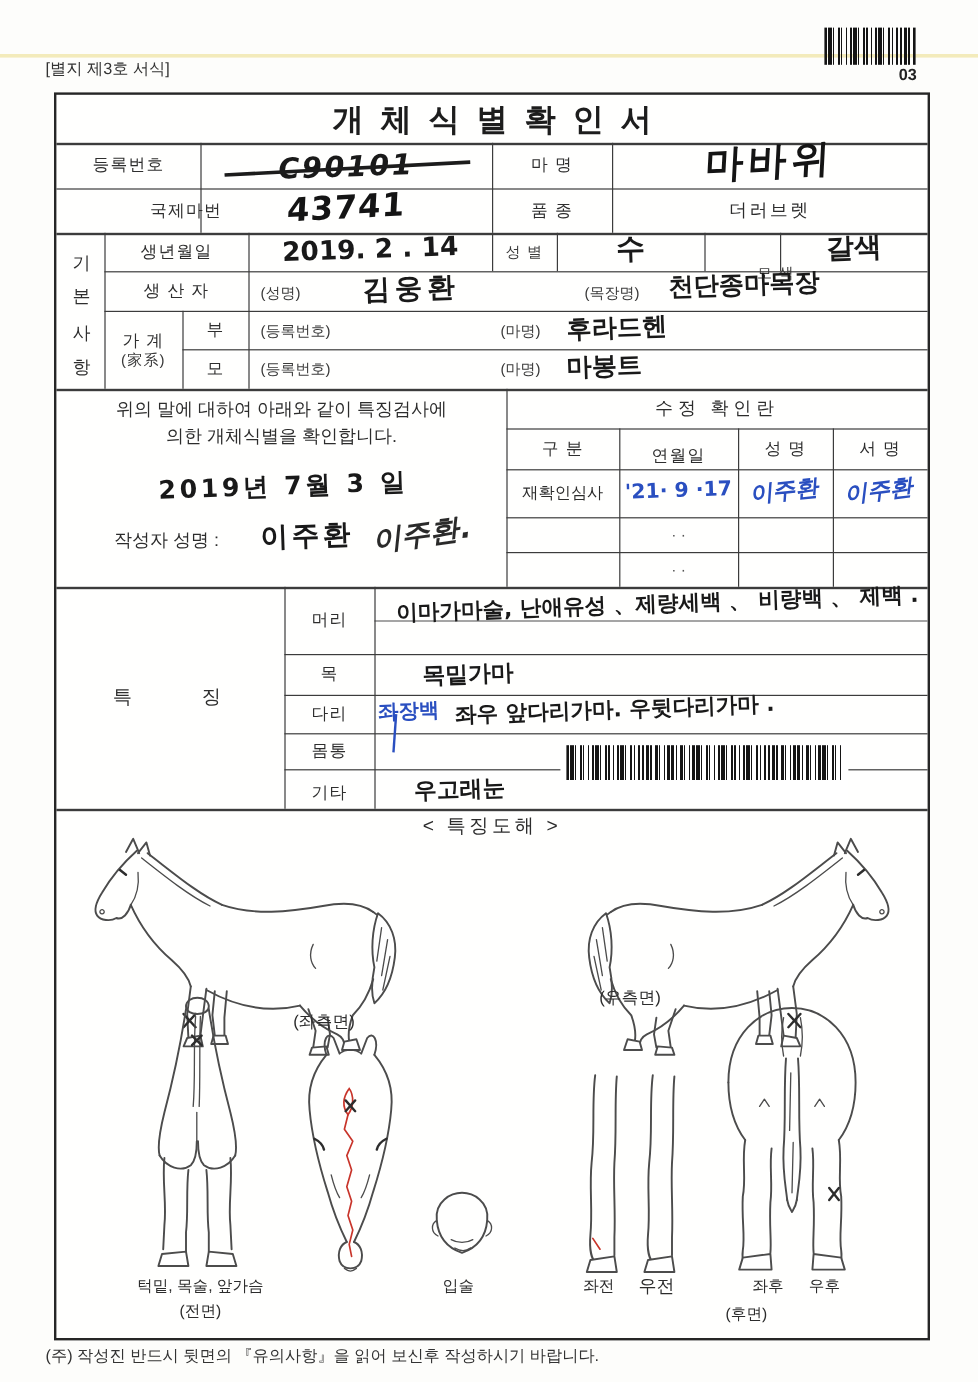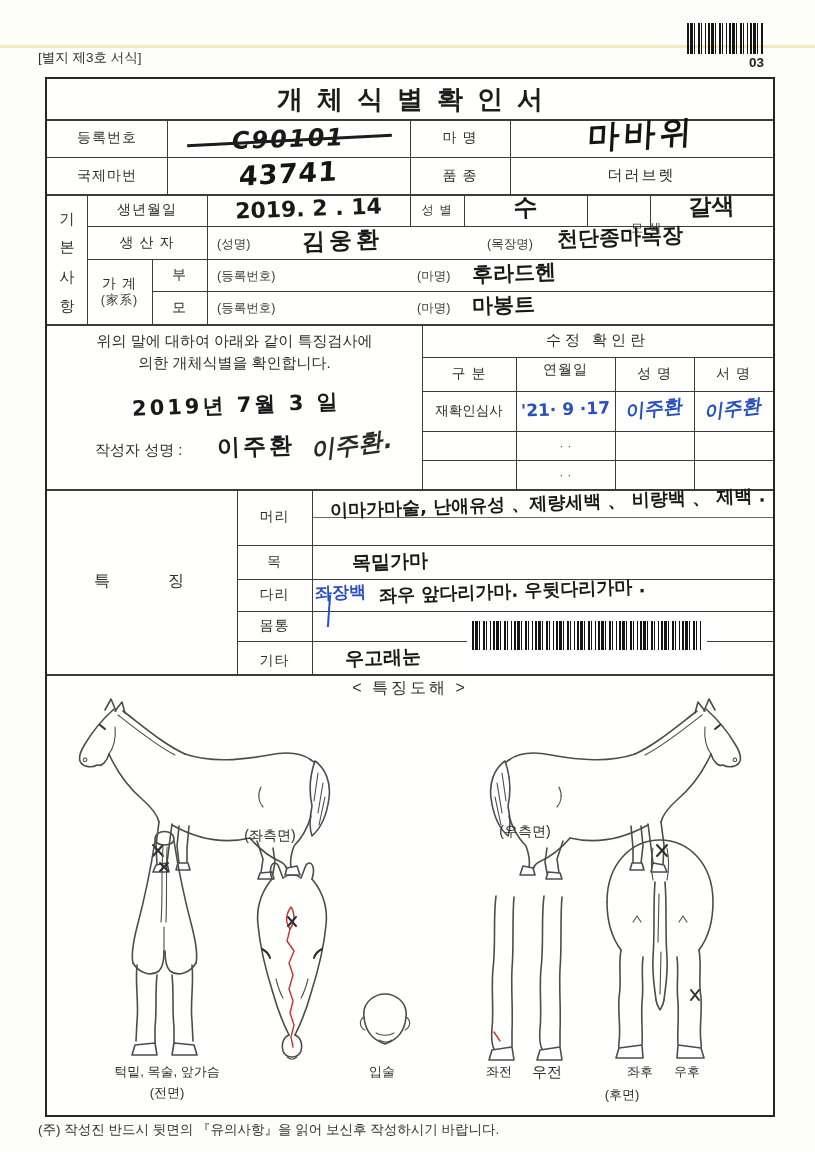--- a/index.html
+++ b/index.html
@@ -67,21 +67,21 @@
   <div class="vl" style="left:190px;top:410px;height:185px;"></div>
   <div class="vl" style="left:265px;top:410px;height:185px;"></div>
 
   <div class="abs c lbl" style="left:0;top:40px;width:120px;height:38px;">등록번호</div>
 
   <div class="abs c" style="left:0;top:0;width:726px;height:40px;font-size:26px;font-weight:bold;letter-spacing:14px;color:#1d1d1d;text-indent:14px;">개체식별확인서</div>
   <div class="abs c hand" style="left:120px;top:42px;width:243px;height:36px;font-size:24px;font-style:italic;letter-spacing:2px;">C90101</div>
   <div class="abs" style="left:140px;top:60px;width:205px;height:0;border-top:3px solid #1c1c1c;transform:rotate(-3deg);"></div>
   <div class="abs c lbl" style="left:363px;top:40px;width:100px;height:38px;">마   명</div>
   <div class="abs c hand2" style="left:463px;top:36px;width:263px;height:40px;font-size:32px;letter-spacing:4px;">마바위</div>
-  <div class="abs c lbl" style="left:0;top:78px;width:120px;height:37px;">국제마번</div>
+  <div class="abs c lbl" style="left:0;top:78px;width:120px;height:37px;padding-left:48px;">국제마번</div>
   <div class="abs c hand2" style="left:120px;top:76px;width:243px;height:37px;font-size:27px;letter-spacing:1px;">43741</div>
   <div class="abs c lbl" style="left:363px;top:78px;width:100px;height:37px;">품   종</div>
   <div class="abs c" style="left:463px;top:78px;width:263px;height:37px;font-size:15px;letter-spacing:2px;">더러브렛</div>
 
   <div class="abs c" style="left:0;top:115px;width:40px;height:130px;font-size:15px;line-height:30px;writing-mode:vertical-rl;letter-spacing:14px;color:#2e2e2e;">기본사항</div>
   <div class="abs c lbl" style="left:40px;top:115px;width:120px;height:32px;">생년월일</div>
   <div class="abs c hand" style="left:160px;top:113px;width:203px;height:32px;font-size:22px;">2019.  2 .  14</div>
   <div class="abs c sm" style="left:363px;top:115px;width:54px;height:32px;letter-spacing:1px;">성 별</div>
   <div class="abs c hand" style="left:417px;top:112px;width:123px;height:32px;font-size:24px;">수</div>
   <div class="abs c sm" style="left:540px;top:133px;width:63px;height:32px;letter-spacing:1px;padding-left:28px;">모 색</div>
@@ -108,21 +108,21 @@
 
   <div class="abs c" style="left:0;top:252px;width:375px;height:20px;font-size:15px;">위의 말에 대하여 아래와 같이 특징검사에</div>
   <div class="abs c" style="left:0;top:274px;width:375px;height:20px;font-size:15px;">의한 개체식별을 확인합니다.</div>
   <div class="abs hand" style="left:85px;top:312px;font-size:21px;letter-spacing:3px;">2019년  7월 3 일</div>
   <div class="abs" style="left:48px;top:362px;font-size:15px;">작성자 성명 :</div>
   <div class="abs hand" style="left:170px;top:352px;font-size:23px;letter-spacing:3px;">이주환</div>
   <div class="abs hand2" style="left:265px;top:350px;font-size:24px;transform:rotate(-8deg) skewX(-14deg);opacity:.9;">이주환.</div>
 
   <div class="abs c" style="left:375px;top:245px;width:351px;height:33px;font-size:15px;letter-spacing:4px;">수정 확인란</div>
   <div class="abs c lbl" style="left:375px;top:278px;width:94px;height:34px;">구 분</div>
-  <div class="abs c lbl" style="left:469px;top:274px;width:99px;height:34px;">연월일</div>
+  <div class="abs c lbl" style="left:469px;top:284px;width:99px;height:34px;">연월일</div>
   <div class="abs c lbl" style="left:568px;top:278px;width:79px;height:34px;">성 명</div>
   <div class="abs c lbl" style="left:647px;top:278px;width:79px;height:34px;">서 명</div>
   <div class="abs c" style="left:375px;top:312px;width:94px;height:40px;font-size:13.5px;">재확인심사</div>
   <div class="abs c hand bluehand" style="left:469px;top:310px;width:99px;height:40px;font-size:17px;">'21· 9 ·17</div>
   <div class="abs c hand bluehand" style="left:568px;top:310px;width:79px;height:40px;font-size:19px;transform:rotate(-6deg) skewX(-10deg);">이주환</div>
   <div class="abs c hand bluehand" style="left:647px;top:310px;width:79px;height:40px;font-size:19px;transform:rotate(-7deg) skewX(-14deg);">이주환</div>
   <div class="abs c" style="left:469px;top:352px;width:99px;height:29px;font-size:13px;color:#555;">·         ·</div>
   <div class="abs c" style="left:469px;top:381px;width:99px;height:29px;font-size:13px;color:#555;">·         ·</div>
 
   <div class="abs c" style="left:0;top:410px;width:190px;height:185px;font-size:16px;letter-spacing:6px;color:#2e2e2e;white-space:pre;">특     징</div>
@@ -246,21 +246,21 @@
       <path d="M48,135 C46,150 49,165 47,180 C46,200 48,212 47,222"></path>
       <path class="hooffill" d="M24,226 L21,236 L48,236 L47,223 Z"></path>
       <path d="M104,128 C107,145 103,160 106,175 C107,195 104,208 106,220 C107,228 105,232 101,233"></path>
       <path d="M82,135 C84,150 81,165 83,180 C84,200 82,212 83,222"></path>
       <path class="hooffill" d="M106,226 L109,236 L82,236 L83,223 Z"></path>
       <path class="thin" d="M38,100 L42,94 L46,100 M84,100 L88,94 L92,100"></path>
       <path class="dark" d="M96,168 L104,178 M104,168 L96,178"></path>
     </g>
   </svg>
 
-  <div class="abs c" style="left:160px;top:748px;width:126px;height:18px;font-size:14px;">(좌측면)</div>
+  <div class="abs c" style="left:160px;top:764px;width:126px;height:18px;font-size:14px;">(좌측면)</div>
   <div class="abs c" style="left:415px;top:744px;width:126px;height:18px;font-size:14px;">(우측면)</div>
   <div class="abs c" style="left:40px;top:984px;width:160px;height:18px;font-size:13px;">턱밑, 목술, 앞가슴</div>
   <div class="abs c" style="left:40px;top:1005px;width:160px;height:18px;font-size:13px;">(전면)</div>
   <div class="abs c" style="left:305px;top:984px;width:60px;height:18px;font-size:13px;">입술</div>
   <div class="abs c" style="left:428px;top:984px;width:48px;height:18px;font-size:13px;">좌전</div>
   <div class="abs c" style="left:476px;top:984px;width:48px;height:18px;font-size:15px;font-family:Liberation Serif, serif;">우전</div>
   <div class="abs c" style="left:569px;top:984px;width:48px;height:18px;font-size:13px;">좌후</div>
   <div class="abs c" style="left:616px;top:984px;width:48px;height:18px;font-size:13px;">우후</div>
   <div class="abs c" style="left:545px;top:1007px;width:60px;height:18px;font-size:13px;">(후면)</div>
 </div>

